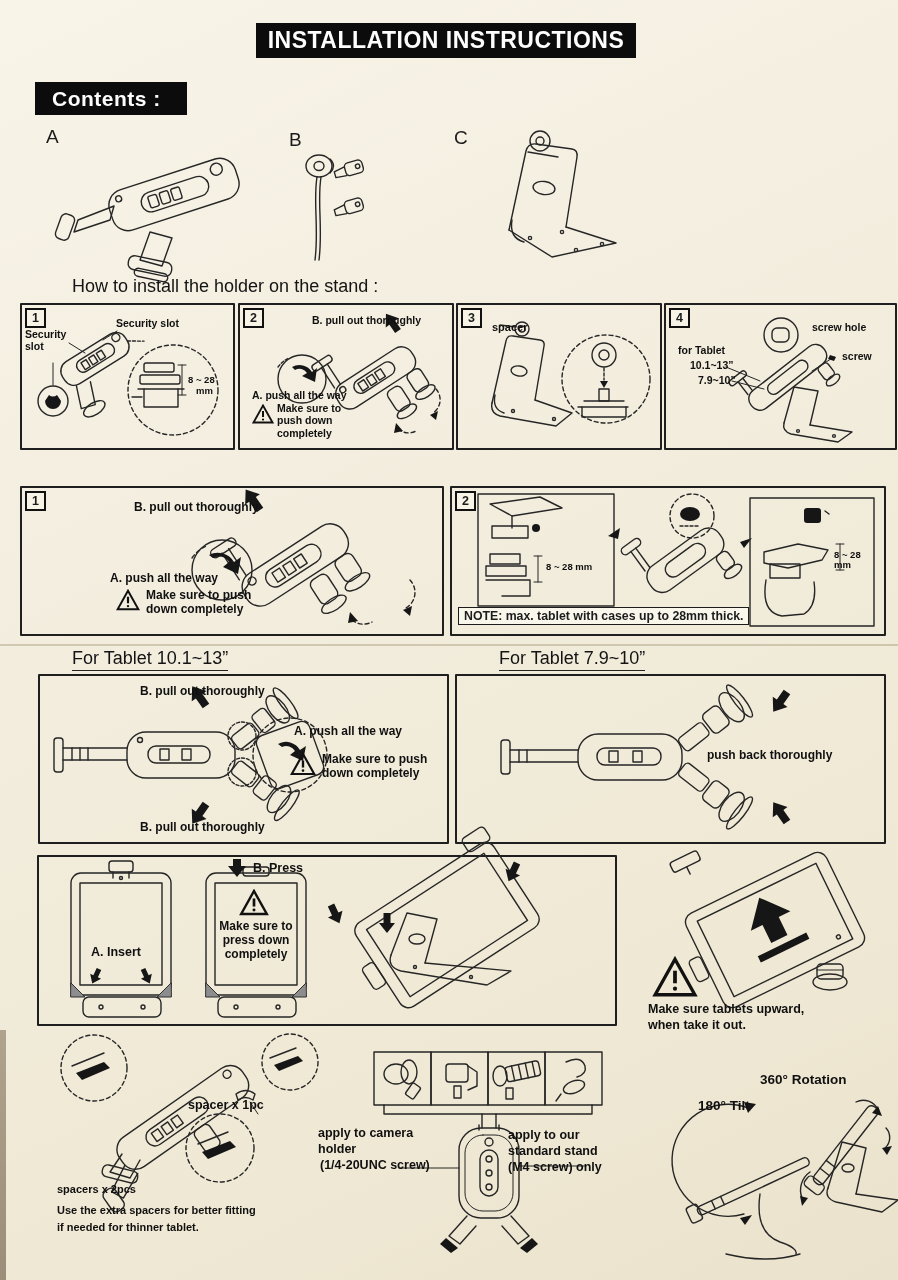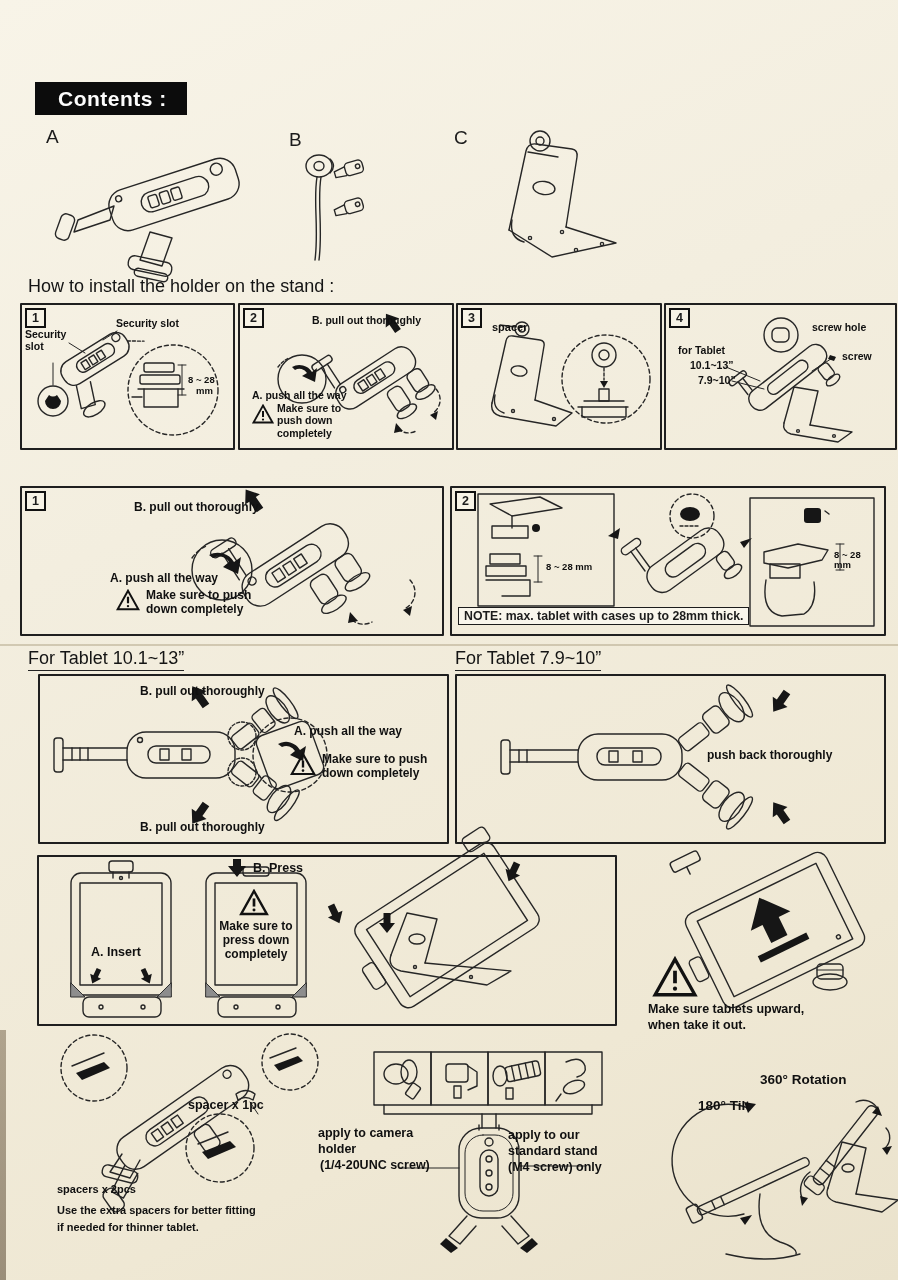--- a/index.html
+++ b/index.html
@@ -4,42 +4,43 @@
 <style>
   html,body{margin:0;padding:0;background:#9a9284;}
   .page{position:relative;width:898px;height:1280px;margin:0 auto;overflow:hidden;
         background:linear-gradient(155deg,#f8f4e8 0%,#f3eedf 35%,#efe8d4 78%,#eae2cc 100%);
         font-family:"Liberation Sans",sans-serif;color:#1c1c1c;}
   .abs{position:absolute;}
   .bar{background:#0c0c0c;color:#fdfdfd;font-weight:bold;display:flex;align-items:center;justify-content:center;letter-spacing:.5px;}
   .panel{position:absolute;border:2px solid #1f1f1f;border-radius:1px;}
   .badge{position:absolute;top:3px;left:3px;width:17px;height:16px;border:2.5px solid #111;background:#f7f3e6;
          font-weight:bold;font-size:12.5px;display:flex;align-items:center;justify-content:center;}
-  .hd{position:absolute;font-size:18px;font-weight:400;color:#141414;}
+  .hd{position:absolute;font-size:18px;font-weight:400;color:#141414;margin-left:44px;}
   .hd.u{border-bottom:1.6px solid #232323;padding-bottom:1px;}
   .lbl{position:absolute;font-weight:bold;color:#101010;line-height:1.18;}
   .f10{font-size:10.5px;} .f11{font-size:11px;} .f12{font-size:12px;} .f125{font-size:12.5px;} .f13{font-size:11px;}
   .dim{position:absolute;font-weight:bold;font-size:9.5px;color:#101010;line-height:1.1;}
   .ctr{text-align:center;}
   .note{position:absolute;border:1.6px solid #1c1c1c;background:#f9f6ec;font-weight:bold;font-size:12.3px;padding:1px 5px;white-space:nowrap;}
   svg.d{position:absolute;overflow:visible;}
   .d path,.d rect,.d circle,.d ellipse,.d line{stroke:#262626;fill:none;stroke-width:1.4;stroke-linecap:round;stroke-linejoin:round;}
   .d .ink{fill:#161616;stroke:none;}
   .d .gry{fill:#8d8d8d;stroke:#2e2e2e;stroke-width:1;}
   .d .thin{stroke-width:1;}
   .crease{position:absolute;left:0;width:898px;height:2px;background:rgba(168,156,124,.45);}
   .edge{position:absolute;left:0;width:6px;background:linear-gradient(#7a6950,#55442f);opacity:.55;}
 </style>
 </head>
 <body>
 
 <div class="page">
 
-
-  <div class="abs bar" style="left:35px;top:82px;width:152px;height:33px;font-size:21px;justify-content:flex-start;padding-left:23px;box-sizing:border-box;">Contents :</div>
+  <div class="abs bar" style="left:256px;top:23px;width:380px;height:35px;font-size:23px;">INSTALLATION INSTRUCTIONS</div>
+
+  <div class="abs bar" style="left:35px;top:82px;width:152px;height:33px;font-size:21px;justify-content:flex-start;padding-left:17px;box-sizing:border-box;">Contents :</div>
 
   <div class="abs" style="left:46px;top:126px;font-size:19px;">A</div>
   <div class="abs" style="left:289px;top:129px;font-size:19px;">B</div>
   <div class="abs" style="left:454px;top:127px;font-size:19px;">C</div>
 
   <svg class="d" style="left:52px;top:132px;" width="230" height="142" viewBox="0 0 230 142">
     <g transform="rotate(-18 115 70)">
       <rect x="58" y="44" width="132" height="42" rx="16"></rect>
       <rect x="90" y="55" width="70" height="20" rx="10"></rect>
       <rect x="98" y="59" width="9" height="12" rx="2"></rect>

